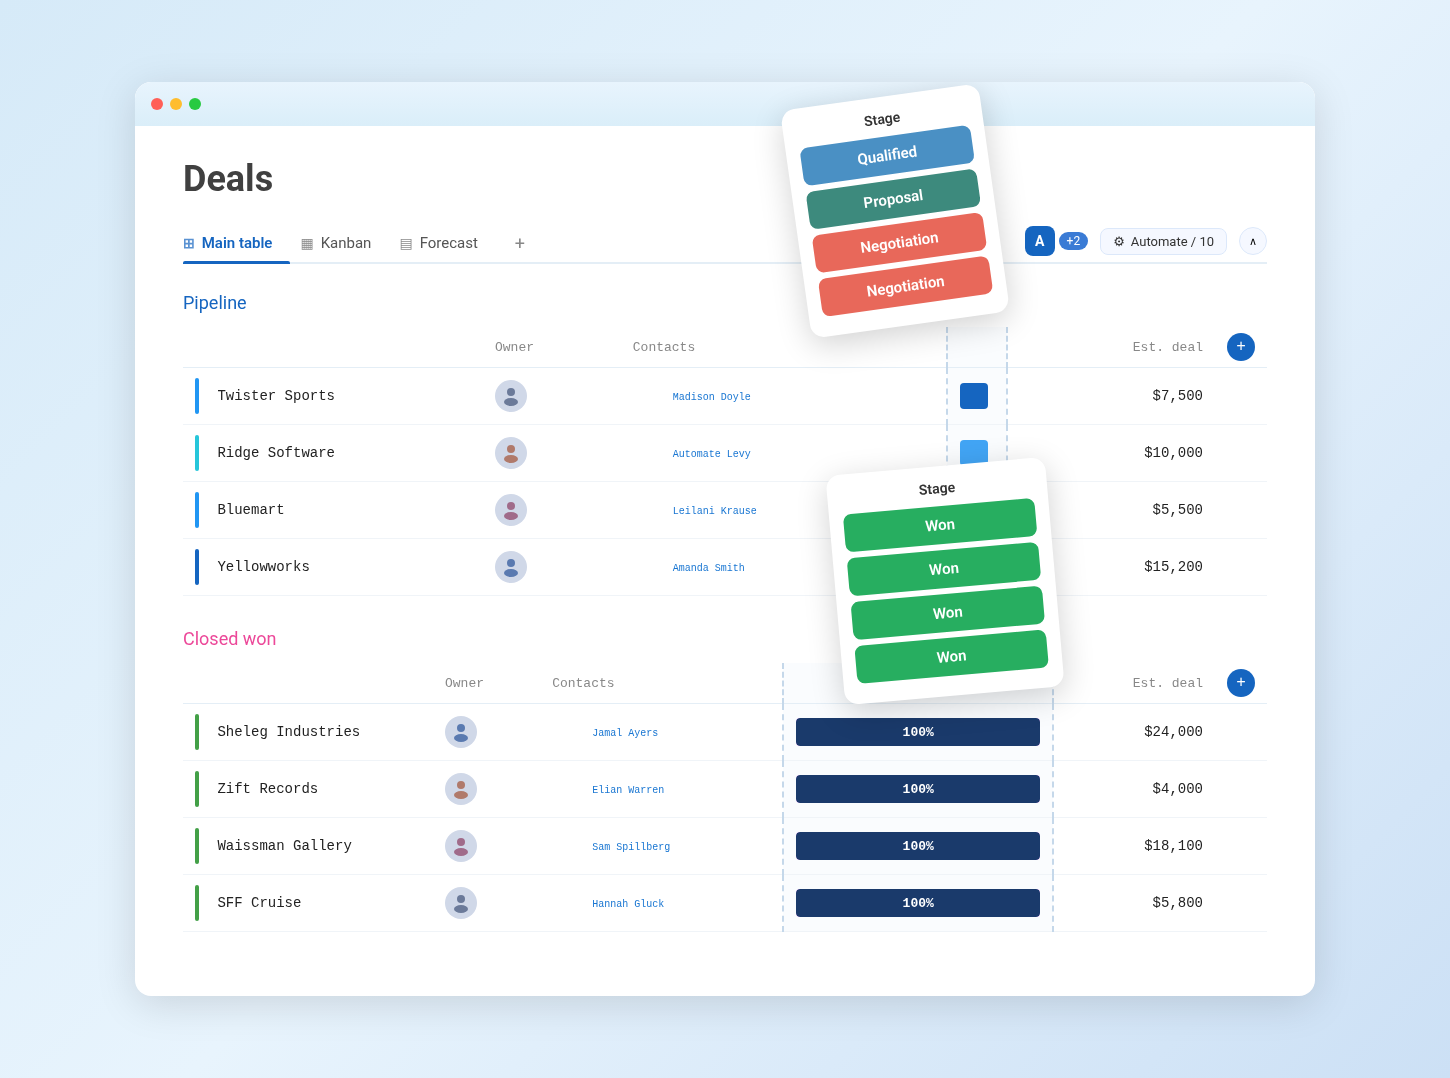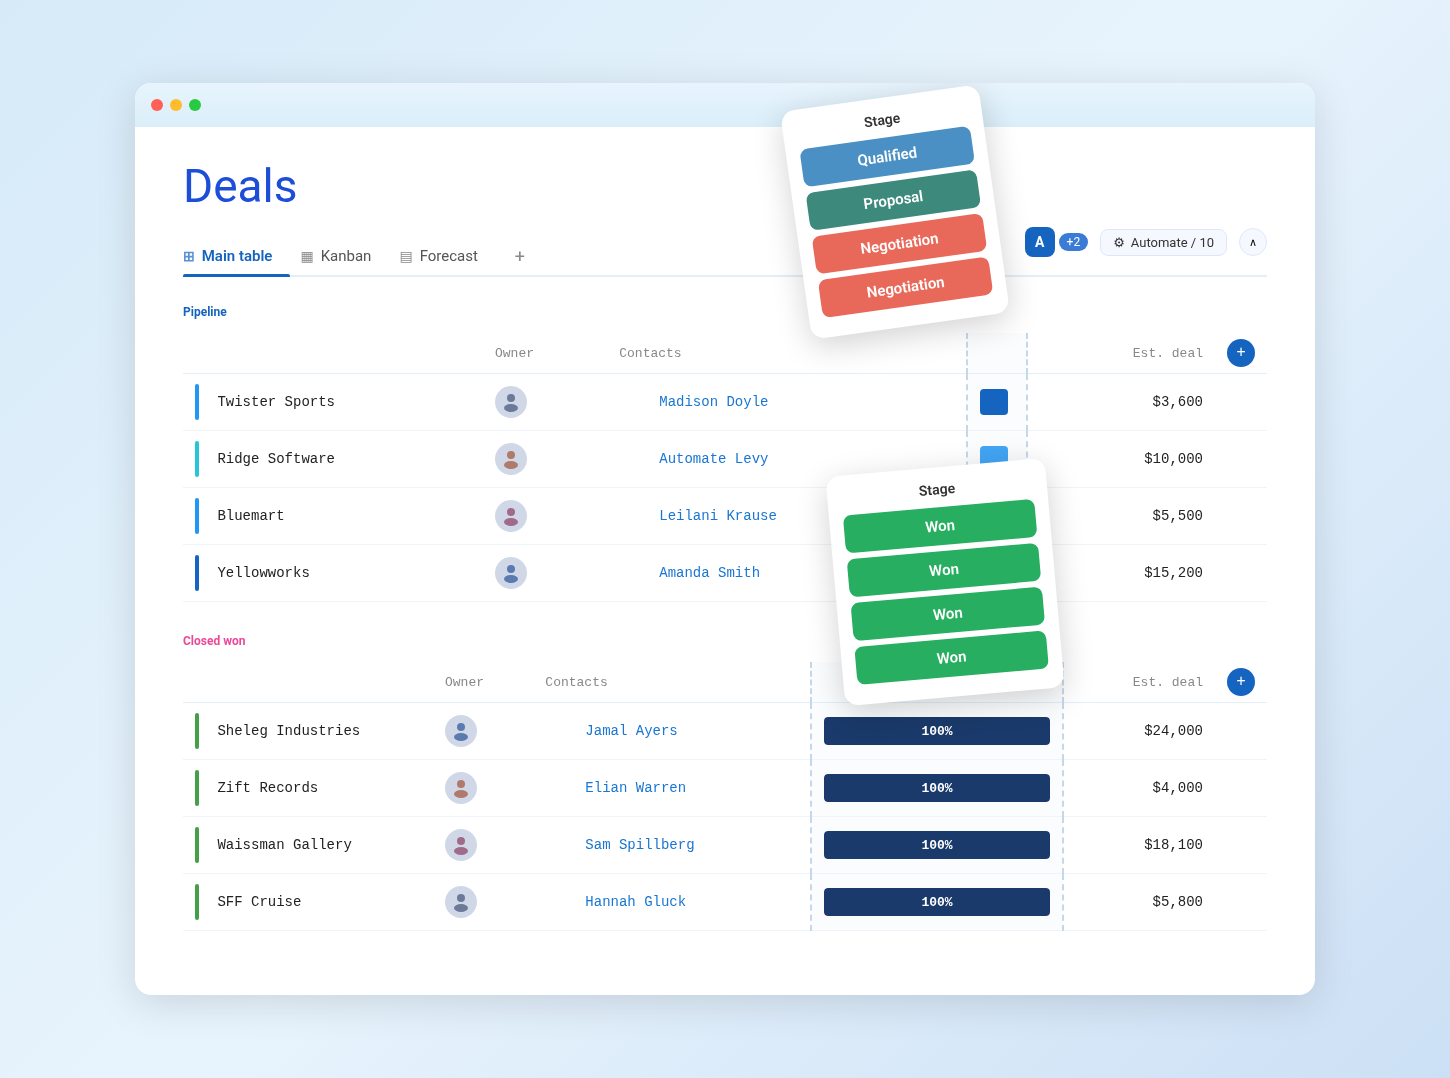--- a/index.html
+++ b/index.html
@@ -36,23 +36,23 @@
     .dot-red { background: #ff5f57; }
     .dot-yellow { background: #ffbd2e; }
     .dot-green { background: #28ca41; }
 
     .window-body {
       padding: 32px 48px 32px 48px;
       position: relative;
     }
 
     .page-title {
-      font-size: 46px;
-      font-weight: 400;
-      color: #1d4ed8;
+      font-size: 36px;
+      font-weight: 700;
+      color: #404040;
       margin-bottom: 24px;
     }
 
     .tabs-bar {
       display: flex;
       align-items: center;
       border-bottom: 2px solid #e4eef6;
       margin-bottom: 28px;
       gap: 0;
     }
@@ -118,21 +118,21 @@
       border-radius: 8px; padding: 5px 12px; font-size: 13px; color: #333;
       cursor: pointer;
     }
     .collapse-btn {
       width: 28px; height: 28px; border-radius: 50%; border: 1.5px solid #dce8fa;
       background: #f5f8ff; display: flex; align-items: center; justify-content: center;
       font-size: 11px; cursor: pointer;
     }
 
     .section-title {
-      font-size: 12px; font-weight: 700; color: #1565c0;
+      font-size: 18px; font-weight: 400; color: #1565c0;
       margin-bottom: 14px;
     }
     .section-title.green { color: #ec4899; }
 
     .data-table {
       width: 100%;
       border-collapse: collapse;
       margin-bottom: 32px;
       font-family: Liberation Mono, monospace;
     }
@@ -156,21 +156,21 @@
       background: #1565c0;
       display: inline-block;
       margin-right: 10px;
       vertical-align: middle;
     }
     .row-indicator.blue { background: #2196f3; }
     .row-indicator.teal { background: #26c6da; }
     .row-indicator.green { background: #43a047; }
     .row-indicator.darkblue { background: #1565c0; }
 
-    .contact-link { color: #1976d2; text-decoration: none; font-size: 14px; margin-left: 40px; }
+    .contact-link { color: #1976d2; text-decoration: none; font-size: 10px; margin-left: 40px; }
 
     .owner-avatar {
       width: 32px; height: 32px; border-radius: 50%; overflow: hidden;
       background: #d0d8e8;
       display: inline-flex; align-items: center; justify-content: center;
     }
     .owner-avatar svg { width: 24px; height: 24px; }
 
     
     .stage-dropdown-top {
@@ -352,21 +352,21 @@
                   <ellipse cx="12" cy="18" rx="7" ry="4"></ellipse>
                 </svg>
             </div>
           </td>
           <td>
             <a class="contact-link" href="#">Madison Doyle</a>
           </td>
           <td class="dashed-col">
             <div style="background:#1565c0;width:28px;height:26px;border-radius:4px;"></div>
           </td>
-          <td class="est-deal-col" style="text-align:right;">$3,600</td>
+          <td class="est-deal-col" style="text-align:right;">$7,500</td>
           <td></td>
         </tr>
 
         <tr>
           <td>
             <span class="row-indicator teal"></span>
             <span>Ridge Software</span>
           </td>
           <td>
             <div class="owner-avatar">

